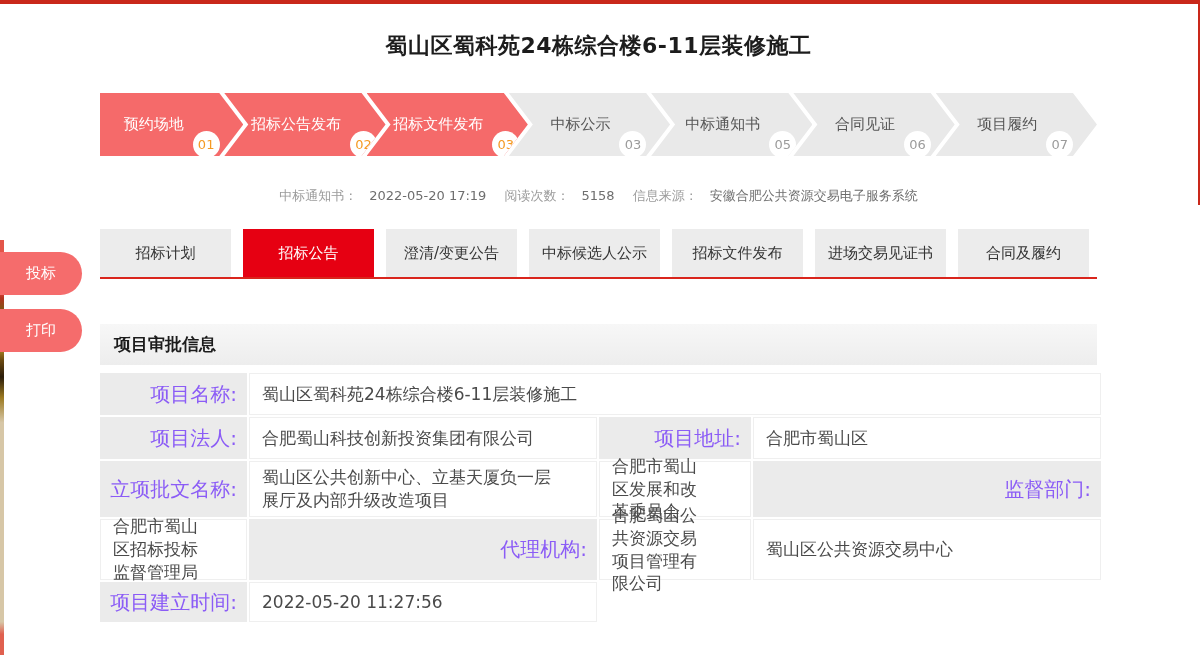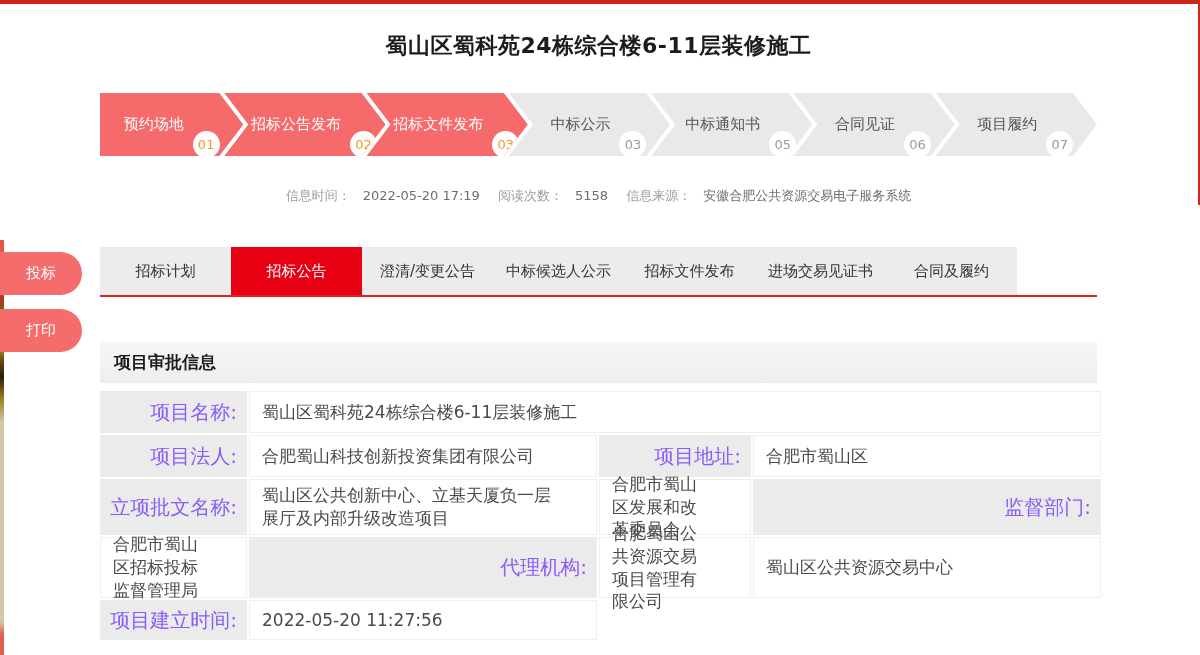--- a/index.html
+++ b/index.html
@@ -71,21 +71,21 @@
     margin-top: 31px;
     text-align: center;
     font-size: 13px;
     color: #8f8f8f;
   }
   .meta .m-label { color: #9b9b9b; }
   .meta .m-value { color: #6e6e6e; margin: 0 14px 0 12px; }
   .meta .m-value.last { margin-right: 0; }
 
   
-  .tabs { display: flex; margin-top: 42px; height: 48px; }
+  .tabs { display: flex; gap: 12px; margin-top: 24px; height: 48px; }
   .tab {
     width: 131px; height: 48px;
     background: #ececec;
     color: #333;
     font-size: 15px;
     display: flex; align-items: center; justify-content: center;
     cursor: pointer;
     white-space: nowrap;
   }
   .tab.active { background: #e60012; color: #ffffff; }
@@ -187,21 +187,21 @@
       <span class="step-label">合同见证</span>
       <span class="step-num">06</span>
     </div>
     <div class="step todo">
       <span class="step-label">项目履约</span>
       <span class="step-num">07</span>
     </div>
   </div>
 
   <div class="meta">
-    <span class="m-label">信息时间：</span><span class="m-value">2022-05-20 17:19</span>
+    <span class="m-label">中标通知书：</span><span class="m-value">2022-05-20 17:19</span>
     <span class="m-label">阅读次数：</span><span class="m-value">5158</span>
     <span class="m-label">信息来源：</span><span class="m-value last">安徽合肥公共资源交易电子服务系统</span>
   </div>
 
   <div class="tabs">
     <div class="tab">招标计划</div>
     <div class="tab active">招标公告</div>
     <div class="tab">澄清/变更公告</div>
     <div class="tab">中标候选人公示</div>
     <div class="tab">招标文件发布</div>

